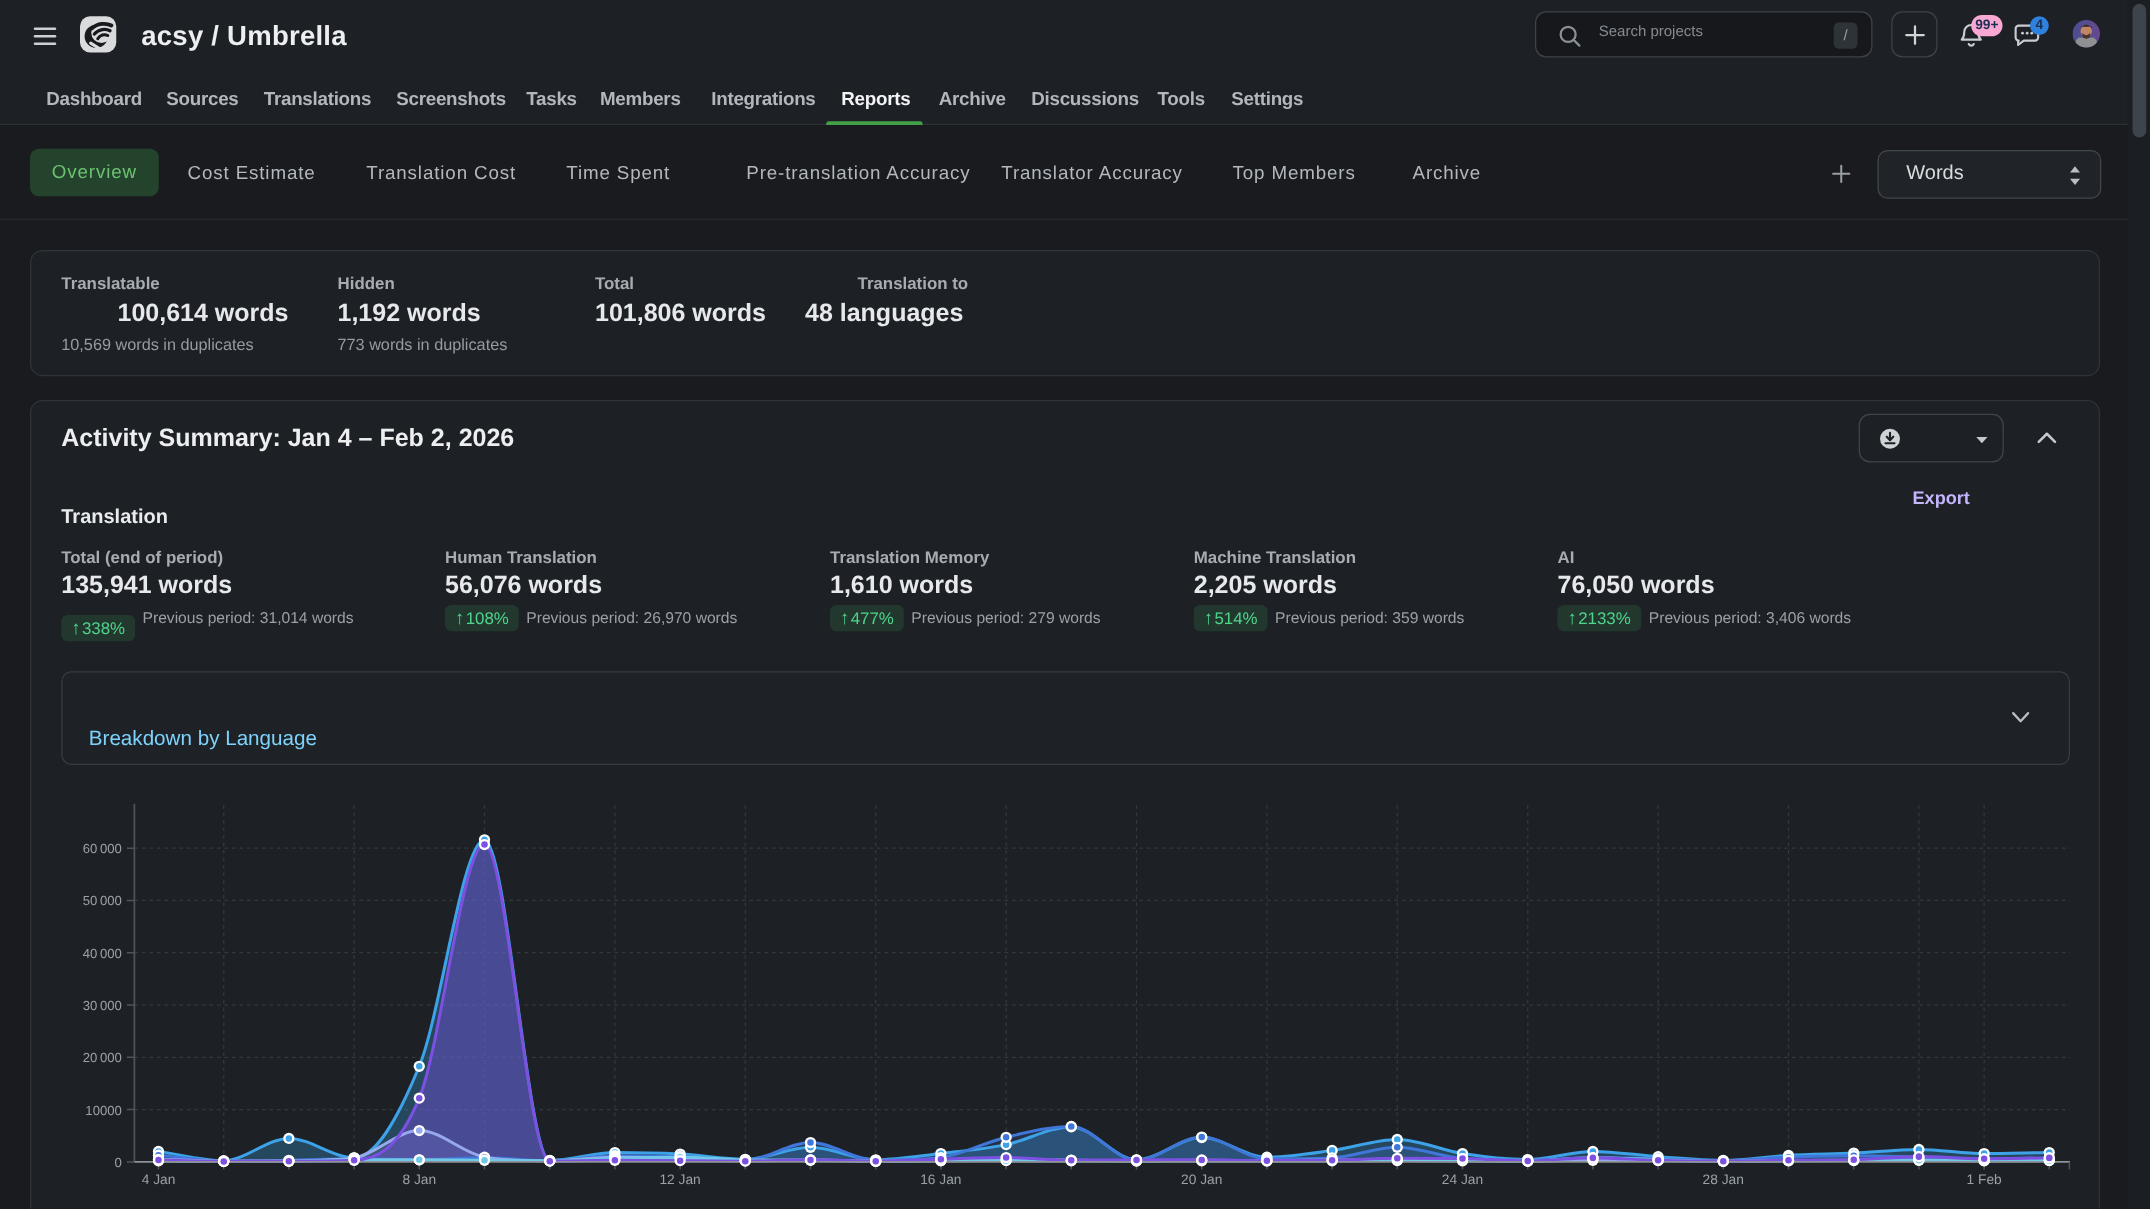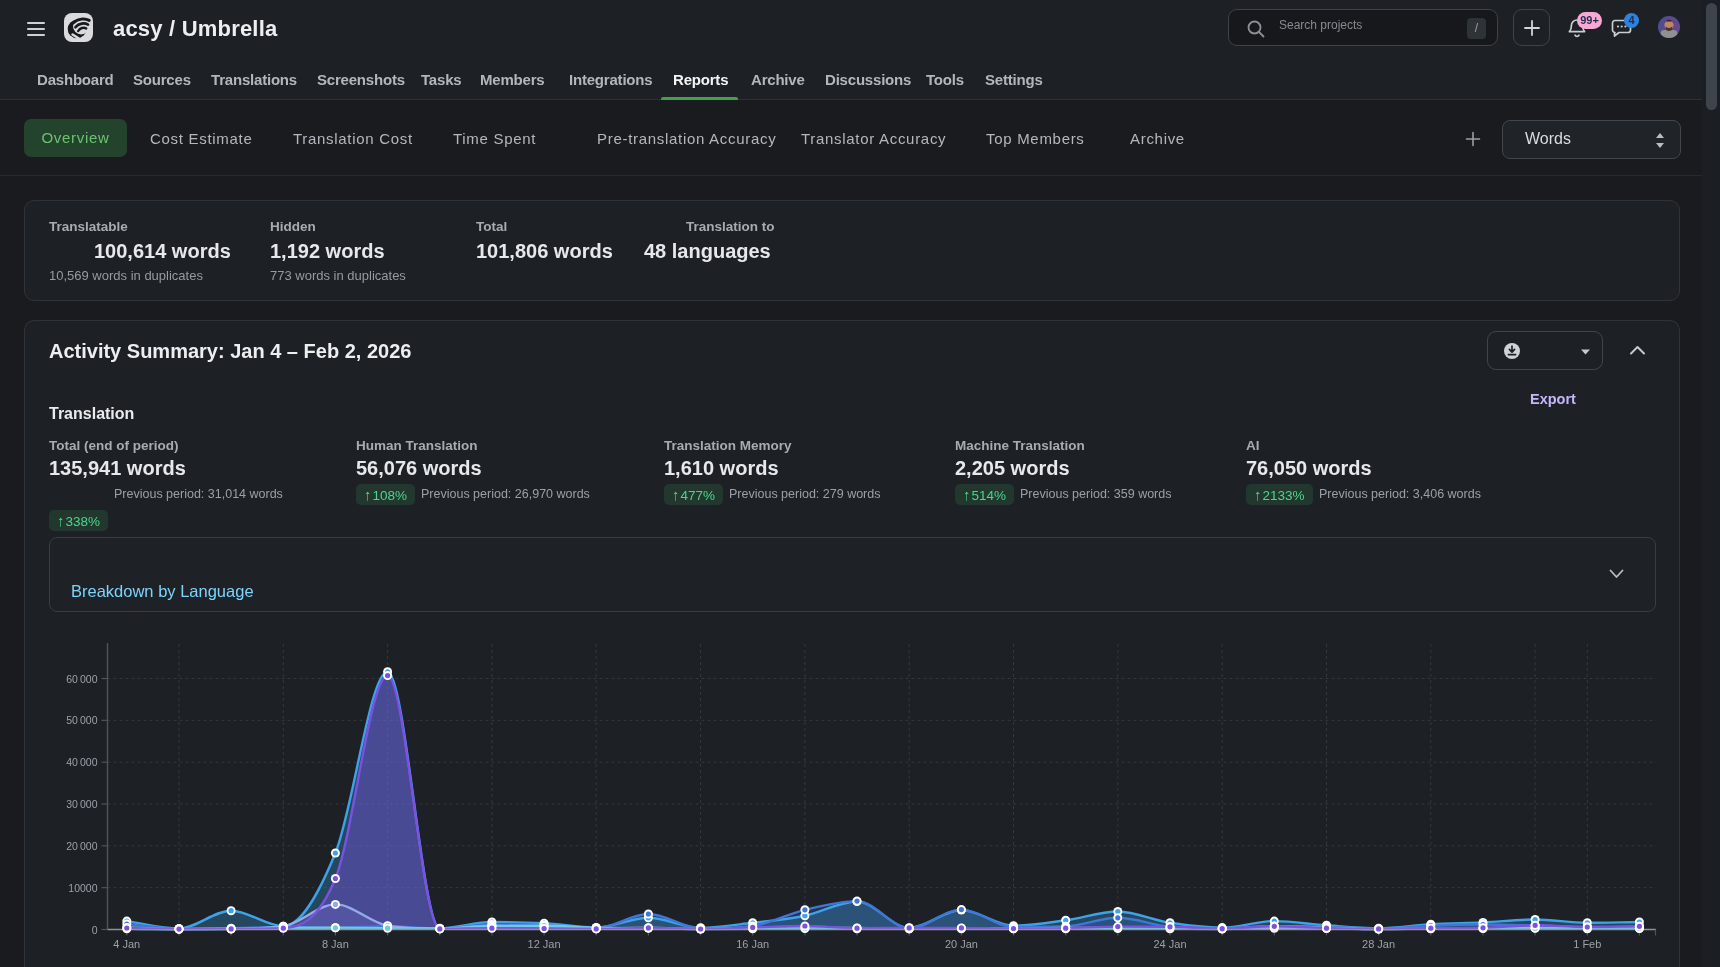--- a/index.html
+++ b/index.html
@@ -227,21 +227,21 @@
     </svg>
 </div>
 <svg class="abs" style="left:1629px;top:344px;" width="17" height="12" viewBox="0 0 17 12">
   <path d="M2 9.5 L8.5 3 L15 9.5" fill="none" stroke="#c5c9cd" stroke-width="2" stroke-linecap="round" stroke-linejoin="round"></path>
 </svg>
 
 <div id="transhead">Translation</div>
 
 <div class="slabel" style="left:49px;top:438px;">Total (end of period)</div>
 <div class="sval" style="left:49px;top:457px;">135,941 words</div>
-<div class="badge" style="left:49px;top:510px;text-align:right;"><span class="ar">↑</span>338%</div>
+<div class="badge" style="left:49px;top:492px;text-align:right;"><span class="ar">↑</span>338%</div>
 <div class="prev" style="left:114px;top:487px;">Previous period: 31,014 words</div>
 
 <div class="slabel" style="left:356px;top:438px;">Human Translation</div>
 <div class="sval" style="left:356px;top:457px;">56,076 words</div>
 <div class="badge" style="left:356px;top:484px;"><span class="ar">↑</span>108%</div>
 <div class="prev" style="left:421px;top:487px;">Previous period: 26,970 words</div>
 
 <div class="slabel" style="left:664px;top:438px;">Translation Memory</div>
 <div class="sval" style="left:664px;top:457px;">1,610 words</div>
 <div class="badge" style="left:664px;top:484px;"><span class="ar">↑</span>477%</div>

